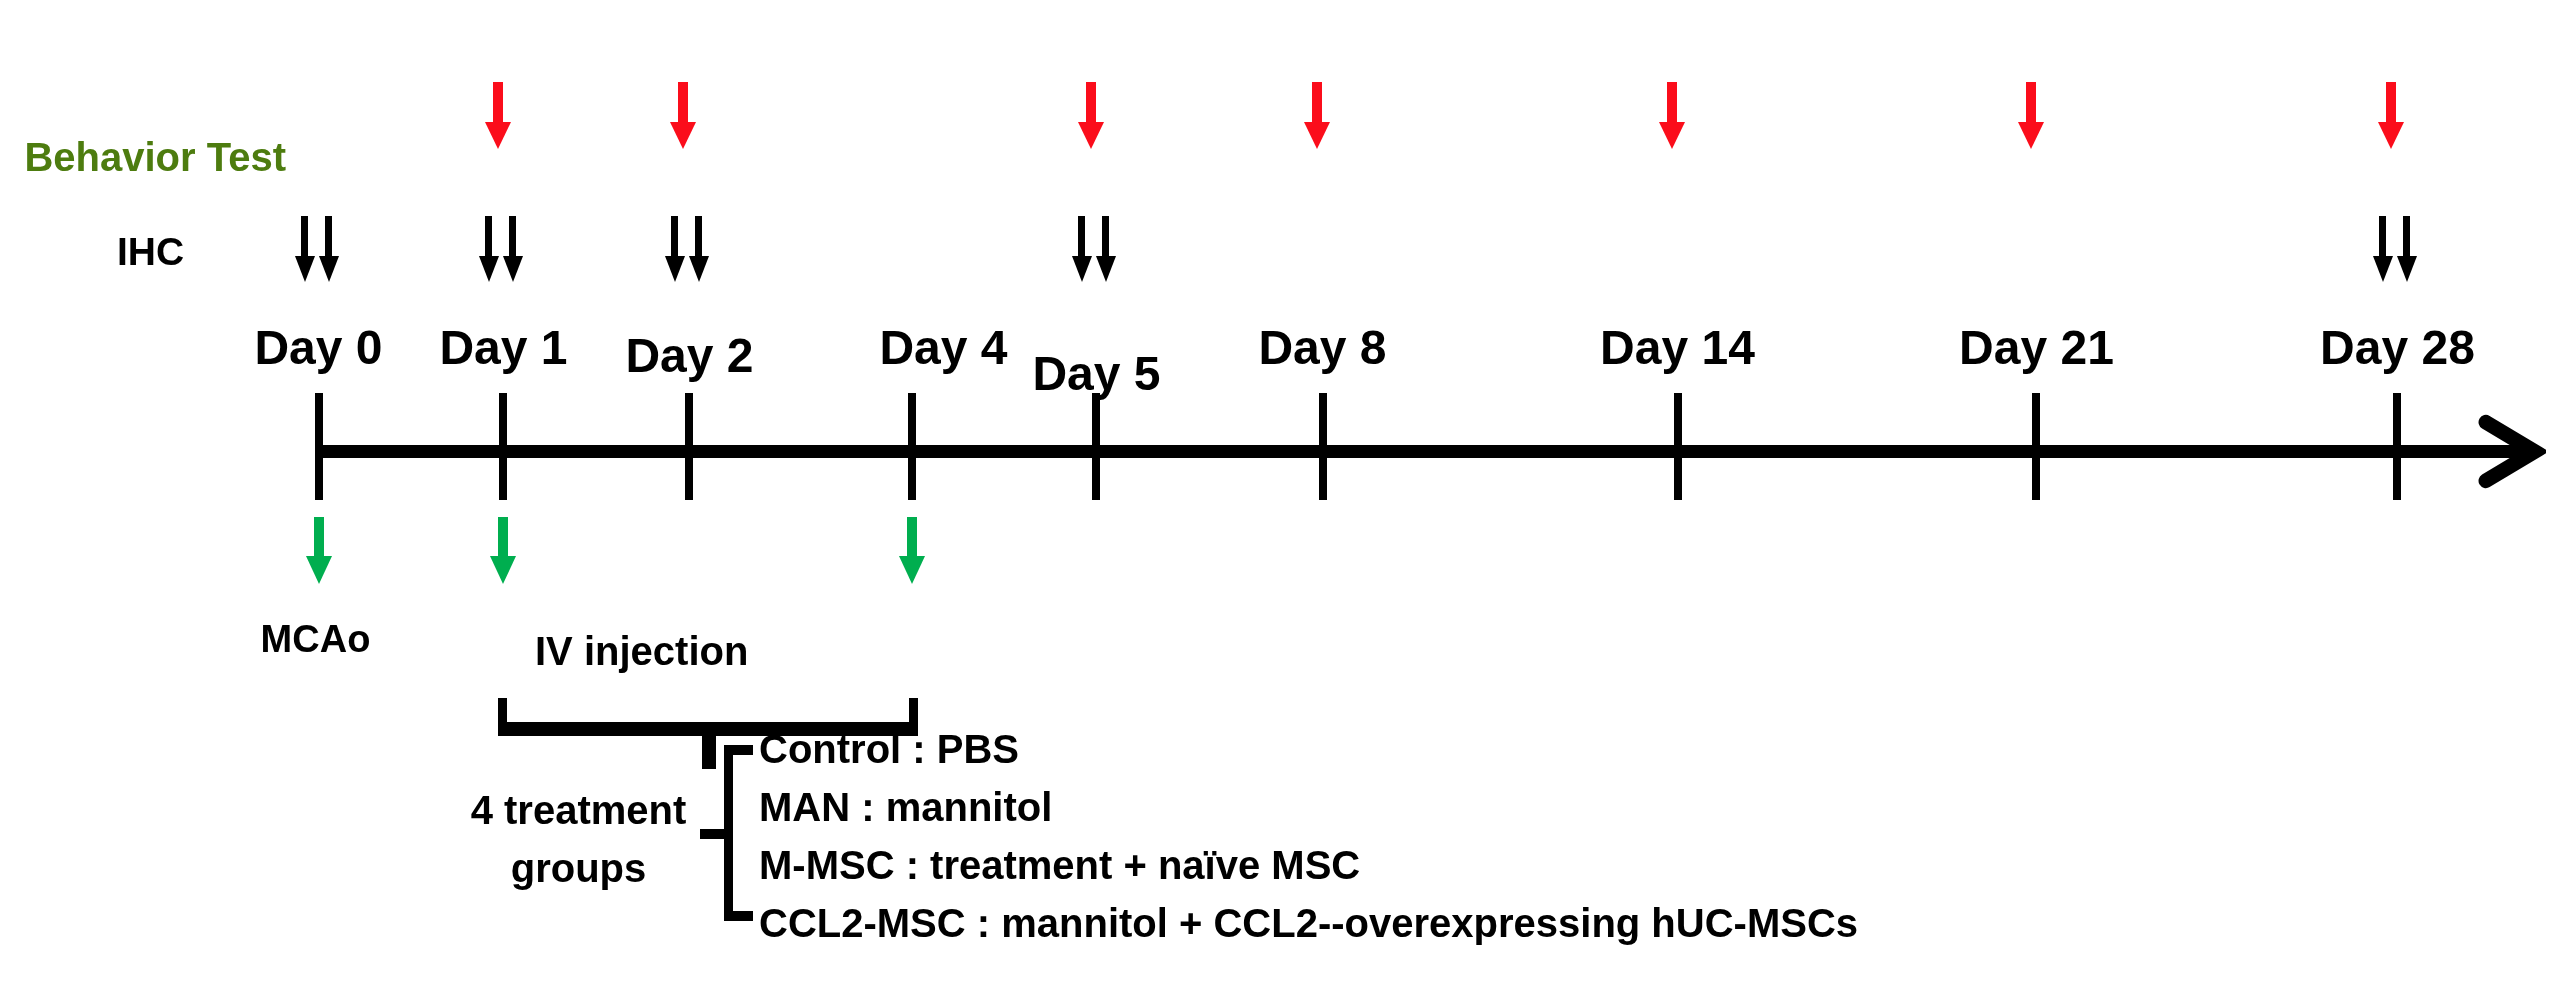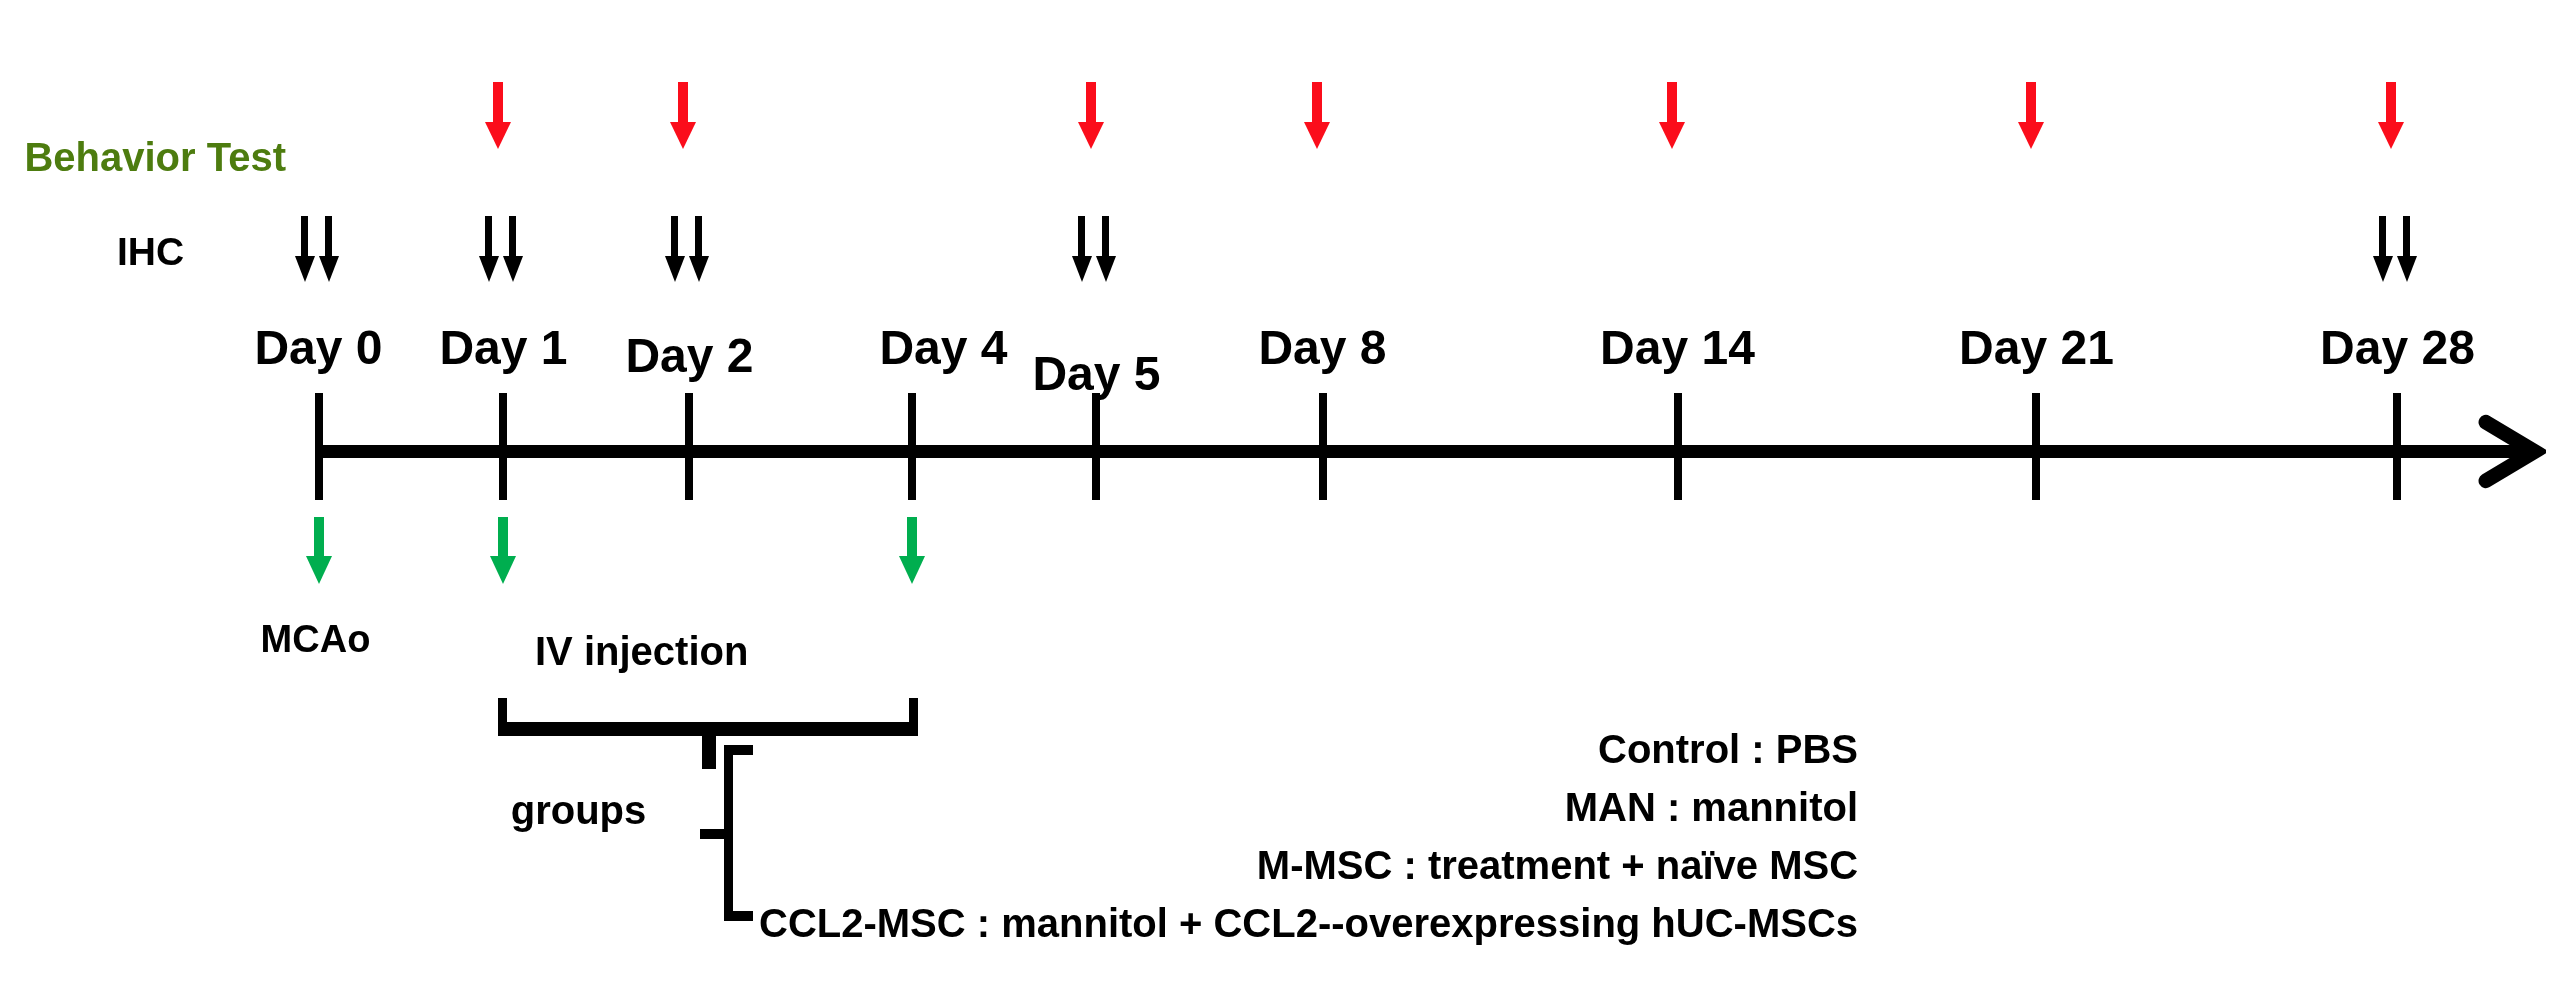--- a/index.html
+++ b/index.html
@@ -39,21 +39,21 @@
   .dbl-arrow{position:absolute;top:216px;width:45px;height:67px;display:flex;justify-content:space-between;}
   .mini-arrow{width:21px;height:67px;display:flex;flex-direction:column;align-items:center;}
   .mini-arrow .shaft{width:7px;height:40px;background:#000;}
   .mini-arrow .head{width:0;height:0;border-left:10.4px solid transparent;border-right:10.4px solid transparent;border-top:26.5px solid #000;}
 
   
   .bar{position:absolute;background:#000;}
 
   
   #groups-title{position:absolute;left:453px;top:781px;width:251px;text-align:center;font-size:40px;line-height:58px;}
-  #group-list{position:absolute;left:759px;top:720px;font-size:40px;line-height:58px;white-space:nowrap;text-align:right;}
+  #group-list{position:absolute;left:759px;top:720px;font-size:40px;line-height:58px;white-space:nowrap;}
 </style>
 </head>
 <body>
 
 <div id="canvas">
 
   <div id="behavior-label" class="row-label">Behavior Test</div>
   <div id="ihc-label" class="row-label">IHC</div>
 
   <div class="axis-line"></div>
@@ -179,20 +179,21 @@
   <div class="bar" style="left:909px;top:698px;width:9px;height:38px;"></div>
   <div class="bar" style="left:498px;top:722px;width:420px;height:14px;"></div>
   <div class="bar" style="left:702px;top:736px;width:14px;height:33px;"></div>
 
   <div class="bar" style="left:724px;top:745px;width:9px;height:175px;"></div>
   <div class="bar" style="left:724px;top:745px;width:29px;height:9.7px;"></div>
   <div class="bar" style="left:724px;top:911px;width:29px;height:9.7px;"></div>
   <div class="bar" style="left:700px;top:829px;width:33px;height:9.7px;"></div>
 
   <div id="groups-title">
+    <div>4 treatment</div>
     <div>groups</div>
   </div>
   <div id="group-list">
       <div>Control : PBS</div>
       <div>MAN : mannitol</div>
       <div>M-MSC : treatment + naïve MSC</div>
       <div>CCL2-MSC : mannitol + CCL2--overexpressing hUC-MSCs</div>
     </div>
 
 </div>

